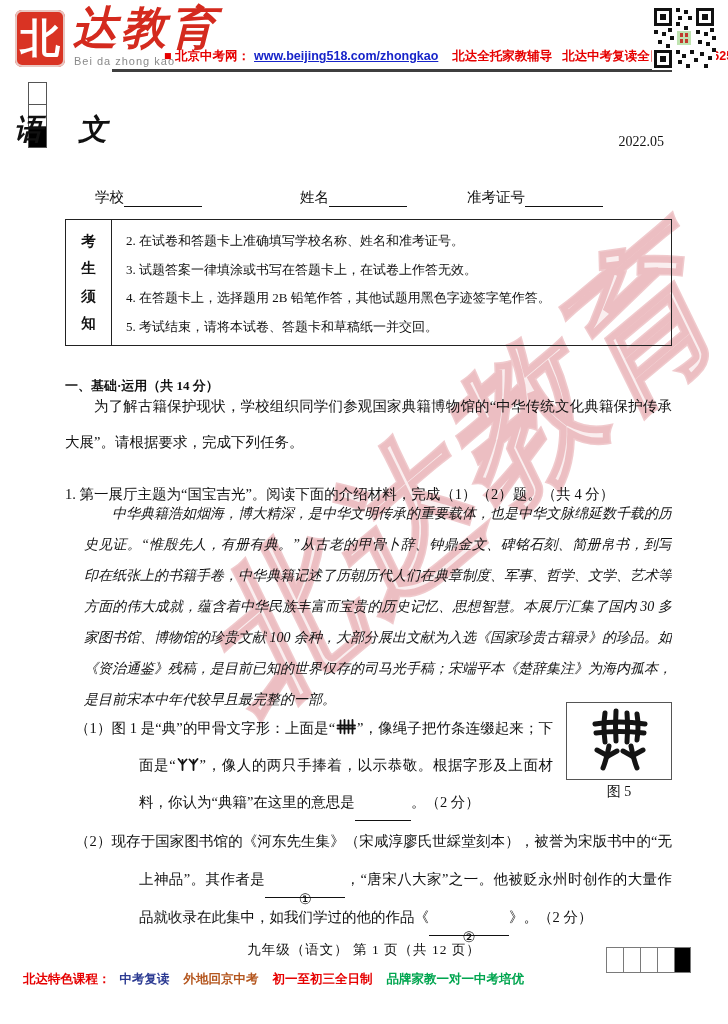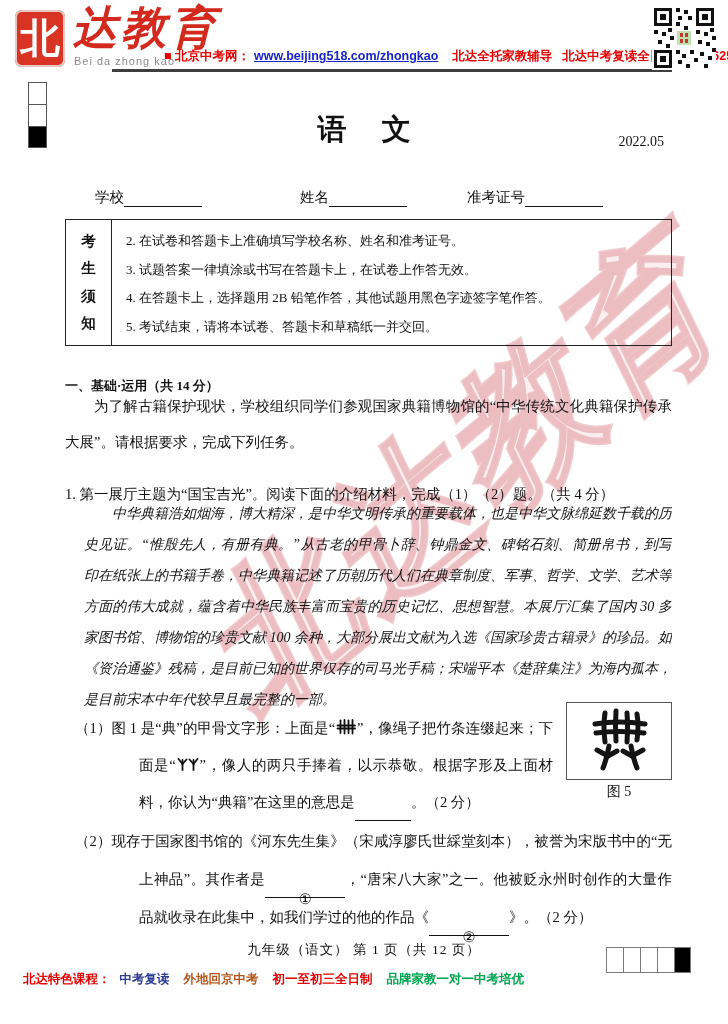--- a/index.html
+++ b/index.html
@@ -42,22 +42,22 @@
   .marks-left .mk{ width:19px; height:22px; border:1.6px solid #555; border-bottom:none; background:#fff; }
   .marks-left .mk:last-child{ border-bottom:1.6px solid #555; }
   .marks-left .mk.filled{ background:#000; }
   .marks-br{ position:absolute; left:606px; top:947px; display:flex; }
   .marks-br .mk{ width:17px; height:26px; border:1.6px solid #7a7a7a; border-right:none; background:#fff; }
   .marks-br .mk:last-child{ border-right:1.6px solid #7a7a7a; }
   .marks-br .mk.filled{ background:#000; }
   
   .exam-series{ position:absolute; top:82px; left:0; width:100%; text-align:center;
     font-size:17px; letter-spacing:1px; }
-  .subject-title{ position:absolute; top:110px; left:0; width:100%; text-align:center;
-    font-size:29px; font-weight:bold; letter-spacing:14px; text-indent:14px; }
+  .subject-title{ position:absolute; top:110px; left:0; width:100%; 
+    font-size:29px; font-weight:bold; letter-spacing:14px; text-indent:14px;font-style:italic; }
   .exam-date{ position:absolute; top:134px; right:64px; font-size:14px; }
   
   .fields{ position:absolute; top:188px; left:0; width:100%; height:24px; font-size:14.5px; }
   .fields .grp{ position:absolute; white-space:nowrap; }
   .fields .g1{ left:95px; } .fields .g2{ left:300px; } .fields .g3{ left:467px; }
   .fields .uline{ display:inline-block; width:78px; height:15px;
     border-bottom:1.4px solid #111; vertical-align:bottom; }
   
   .notice{ position:absolute; left:65px; top:219px; width:607px; height:127px;
     border:1.6px solid #222; display:flex; }

